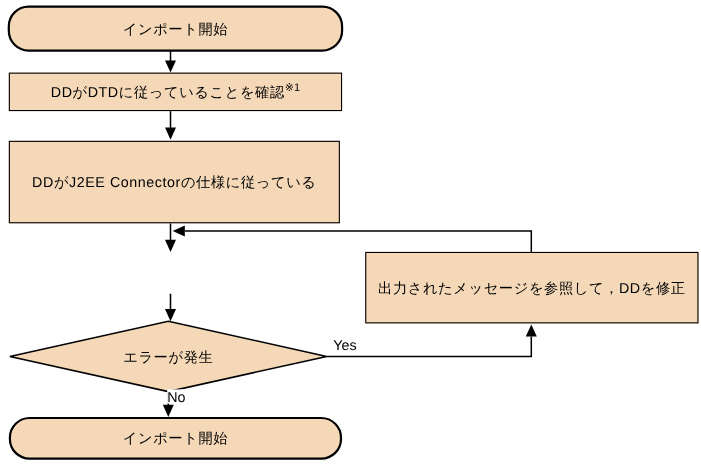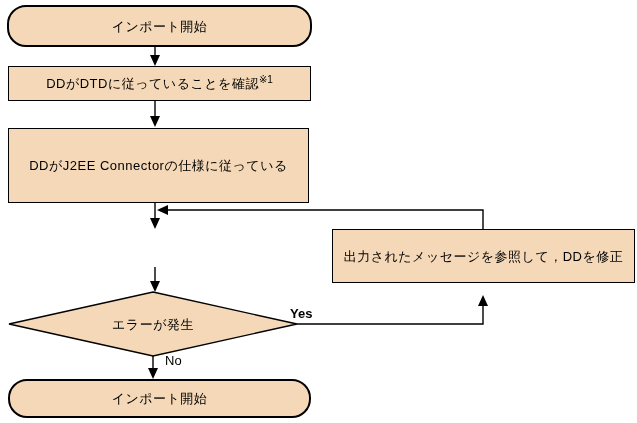--- a/index.html
+++ b/index.html
@@ -37,21 +37,21 @@
   }
   .terminator{
     border-width:2px;
     border-radius:19px;
   }
   .start-node{left:7px;top:5px;width:305px;height:42px;justify-content:center;}
   .rect-check-dtd{left:8px;top:66px;width:303px;height:35px;}
   .rect-check-j2ee{left:8px;top:128px;width:301px;height:75px;flex-direction:column;text-align:right;}
   .rect-import-cmd{left:8px;top:229px;width:303px;height:37px;}
   .end-node{left:8px;top:379px;width:303px;height:39px;}
-  .rect-fix-dd{left:332px;top:229px;width:303px;height:54px;}
+  .rect-fix-dd{left:332px;top:229px;width:303px;height:65px;}
   .diamond-label{
     position:absolute;
     left:58px;top:315px;width:190px;height:19px;
     display:flex;align-items:flex-end;justify-content:center;
     font-size:13px;letter-spacing:0.5px;
   }
   sup.note{
     font-size:10px;
     vertical-align:super;
     line-height:0;
@@ -61,22 +61,22 @@
     position:absolute;
     left:0;top:0;width:637px;height:423px;
     pointer-events:none;
   }
   .edge-label{
     position:absolute;
     font-size:13px;
     background:var(--bg);
     line-height:13px;
   }
-  .yes-label{left:290px;top:307px;font-weight:bold;}
-  .no-label{left:165px;top:354px;}
+  .yes-label{left:303px;top:307px;}
+  .no-label{left:152px;top:354px;}
   .connector{stroke:var(--line-color);stroke-width:1.4;fill:none;}
   .arrowhead{fill:var(--line-color);stroke:none;}
   .diamond-shape{fill:var(--shape-fill);stroke:var(--shape-border);stroke-width:1.4;}
 </style>
 </head>
 <body>
 
 <div class="canvas">
 
   <svg class="overlay" width="637" height="423" viewBox="0 0 637 423" xmlns="http://www.w3.org/2000/svg">

